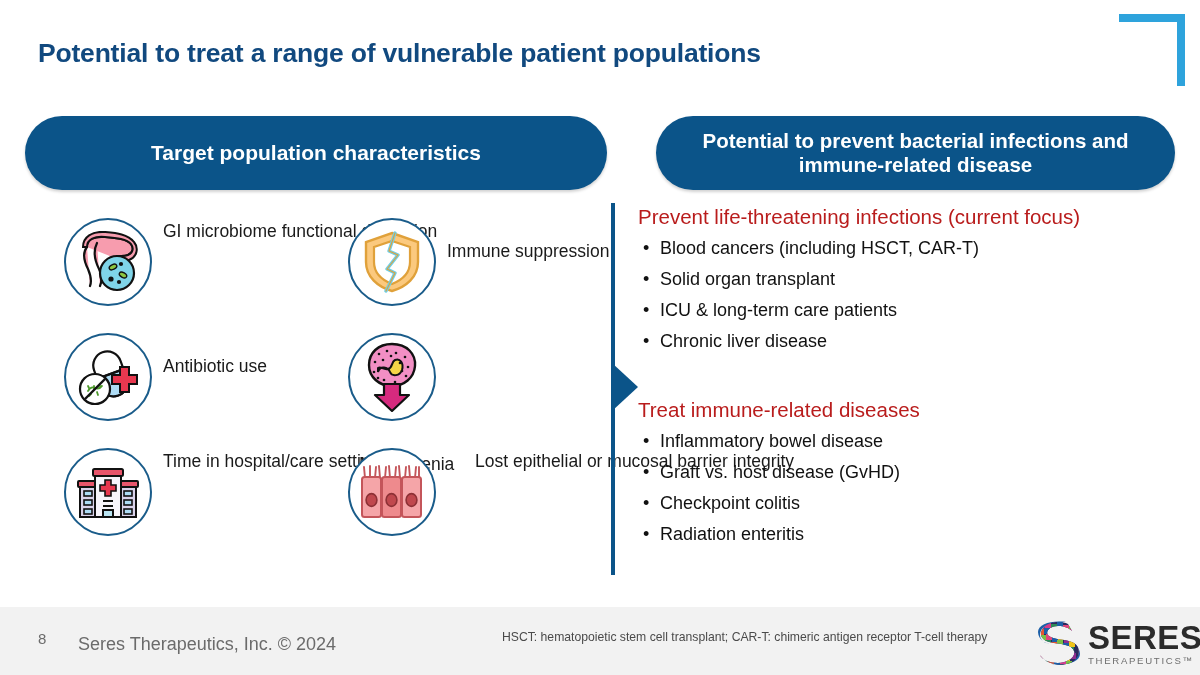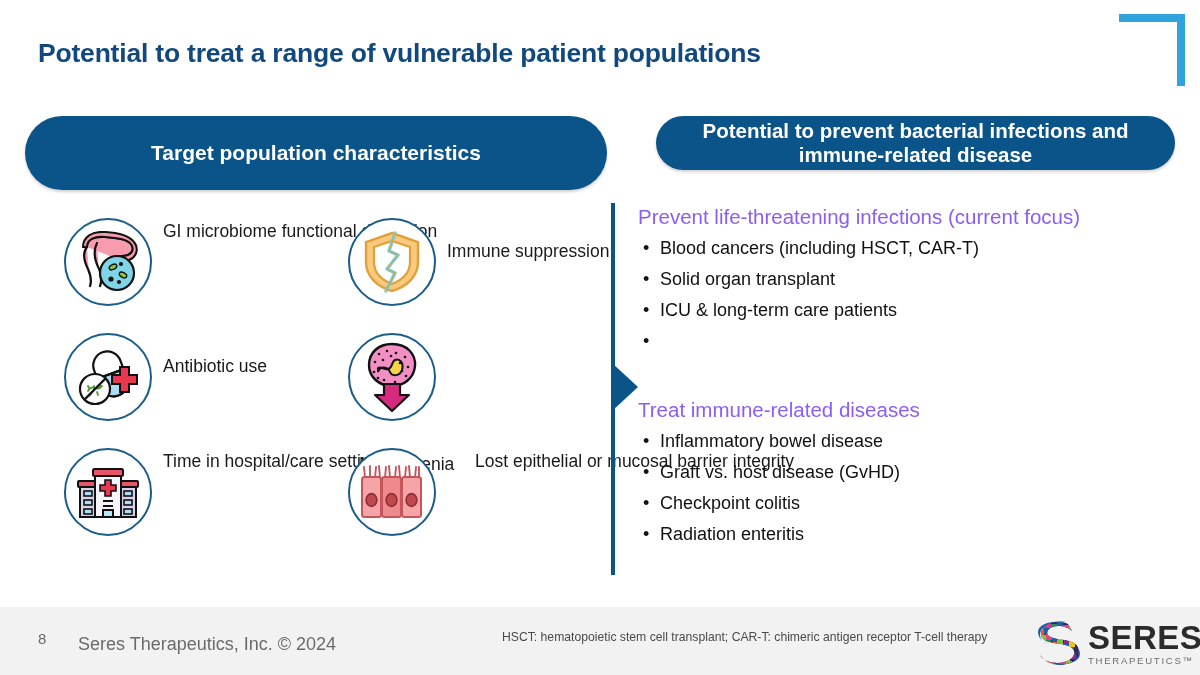--- a/index.html
+++ b/index.html
@@ -56,21 +56,21 @@
     box-shadow: 0 2px 3px rgba(0,0,0,0.18);
     line-height: 1.18;
   }
   .pill-left {
     left: 25px; top: 116px;
     width: 582px; height: 74px;
     font-size: 21px;
   }
   .pill-right {
     left: 656px; top: 116px;
-    width: 519px; height: 54px;
+    width: 519px; height: 74px;
     font-size: 20.5px;
     padding: 0 14px;
     box-sizing: border-box;
   }
 
   
   .char-item {
     position: absolute;
     display: flex;
     align-items: flex-start;
@@ -124,21 +124,21 @@
   }
 
   
   .section {
     position: absolute;
     left: 638px;
     width: 540px;
   }
   .section-heading {
     font-size: 20.5px;
-    color: #8b5cf6;
+    color: #b91c1c;
     margin-bottom: 9px;
     white-space: nowrap;
   }
   .bullet-row {
     display: flex;
     align-items: flex-start;
     font-size: 18px;
     color: #111111;
     margin: 0 0 9px 0;
     line-height: 1.22;
@@ -377,20 +377,21 @@
   <div class="bullet-row">
     <span class="bullet-dot">•</span>
     <span>Solid organ transplant</span>
   </div>
   <div class="bullet-row">
     <span class="bullet-dot">•</span>
     <span>ICU &amp; long-term care patients</span>
   </div>
   <div class="bullet-row">
     <span class="bullet-dot">•</span>
+    <span>Chronic liver disease</span>
   </div>
 </div>
 
 <div class="section sec-2">
   <div class="section-heading">Treat immune-related diseases</div>
   <div class="bullet-row">
     <span class="bullet-dot">•</span>
     <span>Inflammatory bowel disease</span>
   </div>
   <div class="bullet-row">

